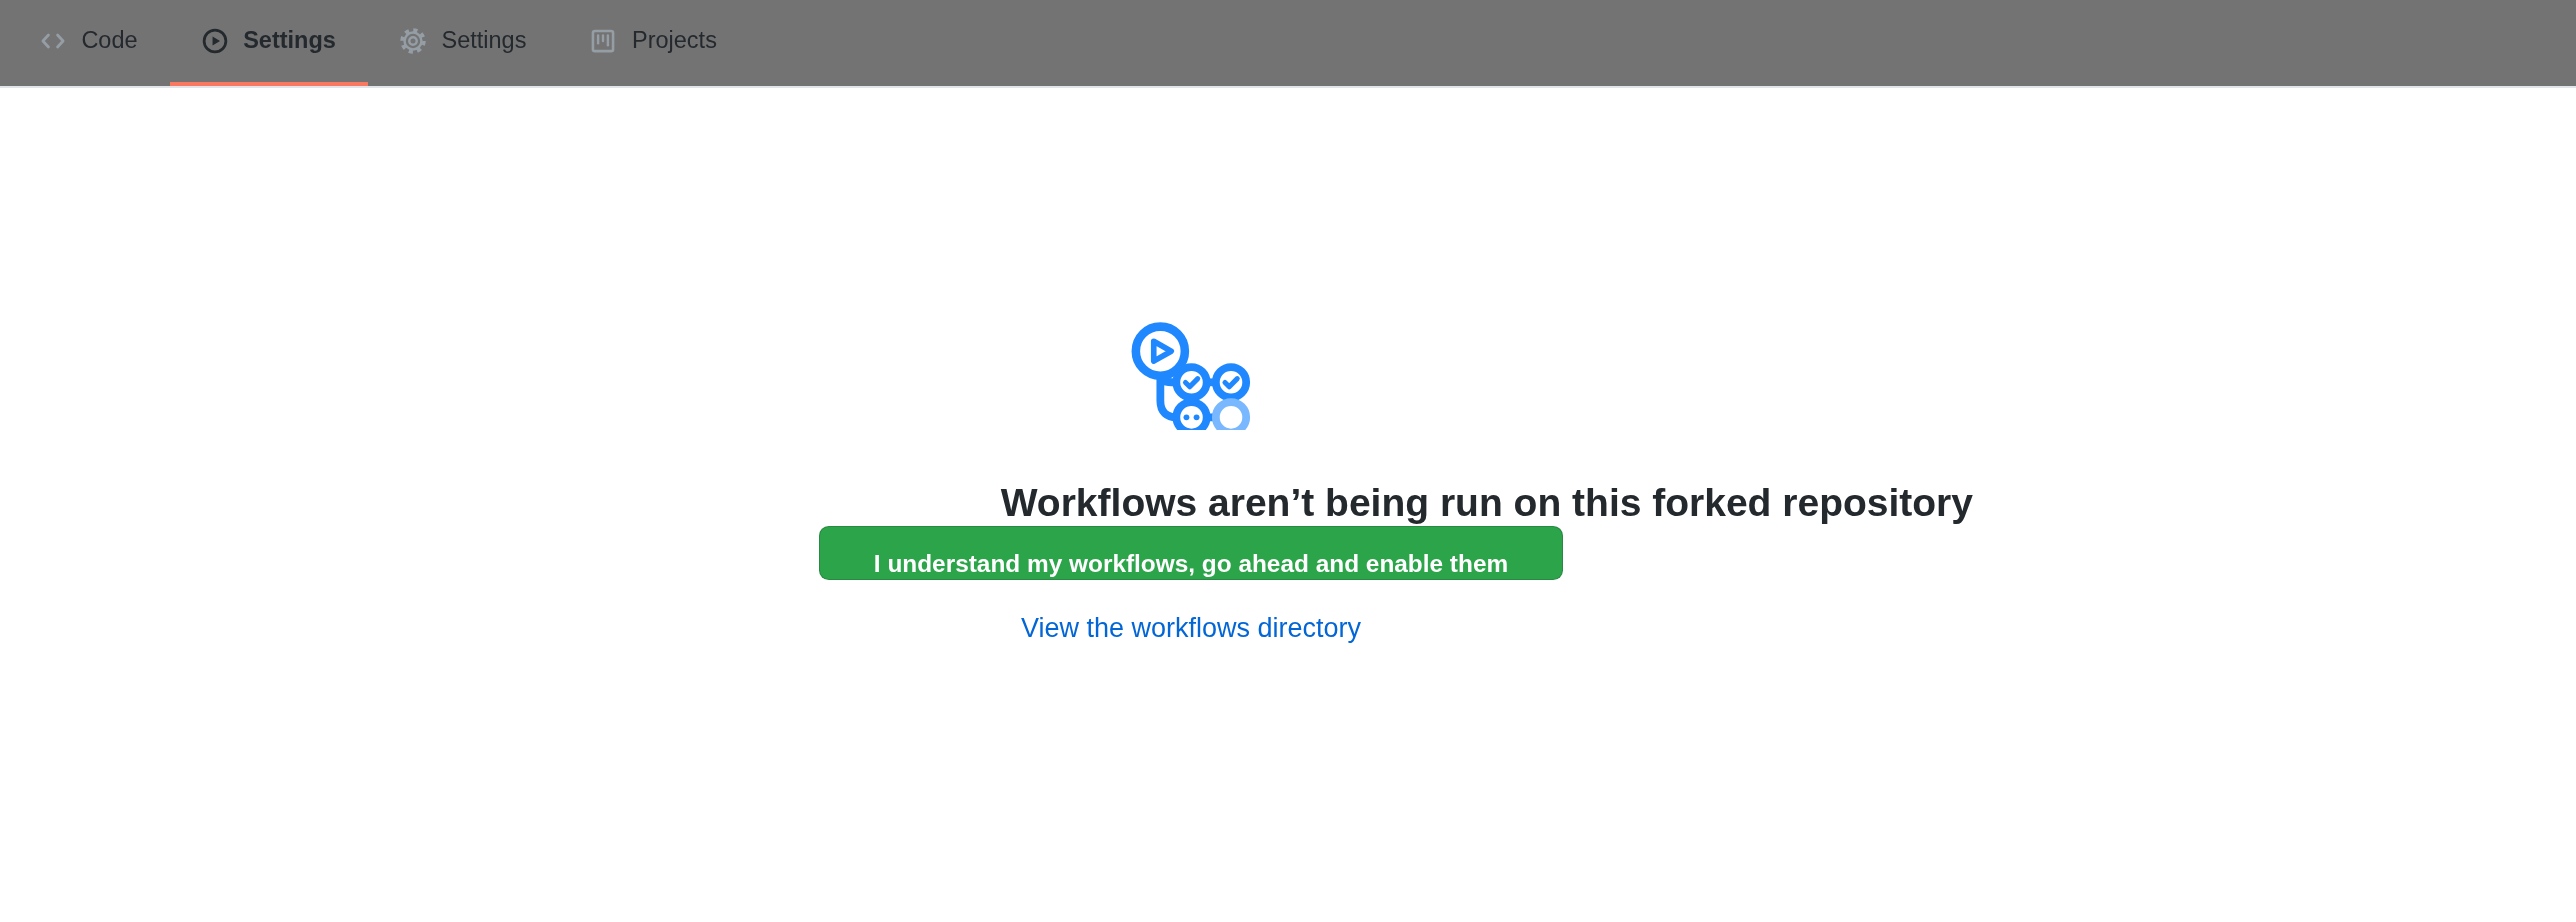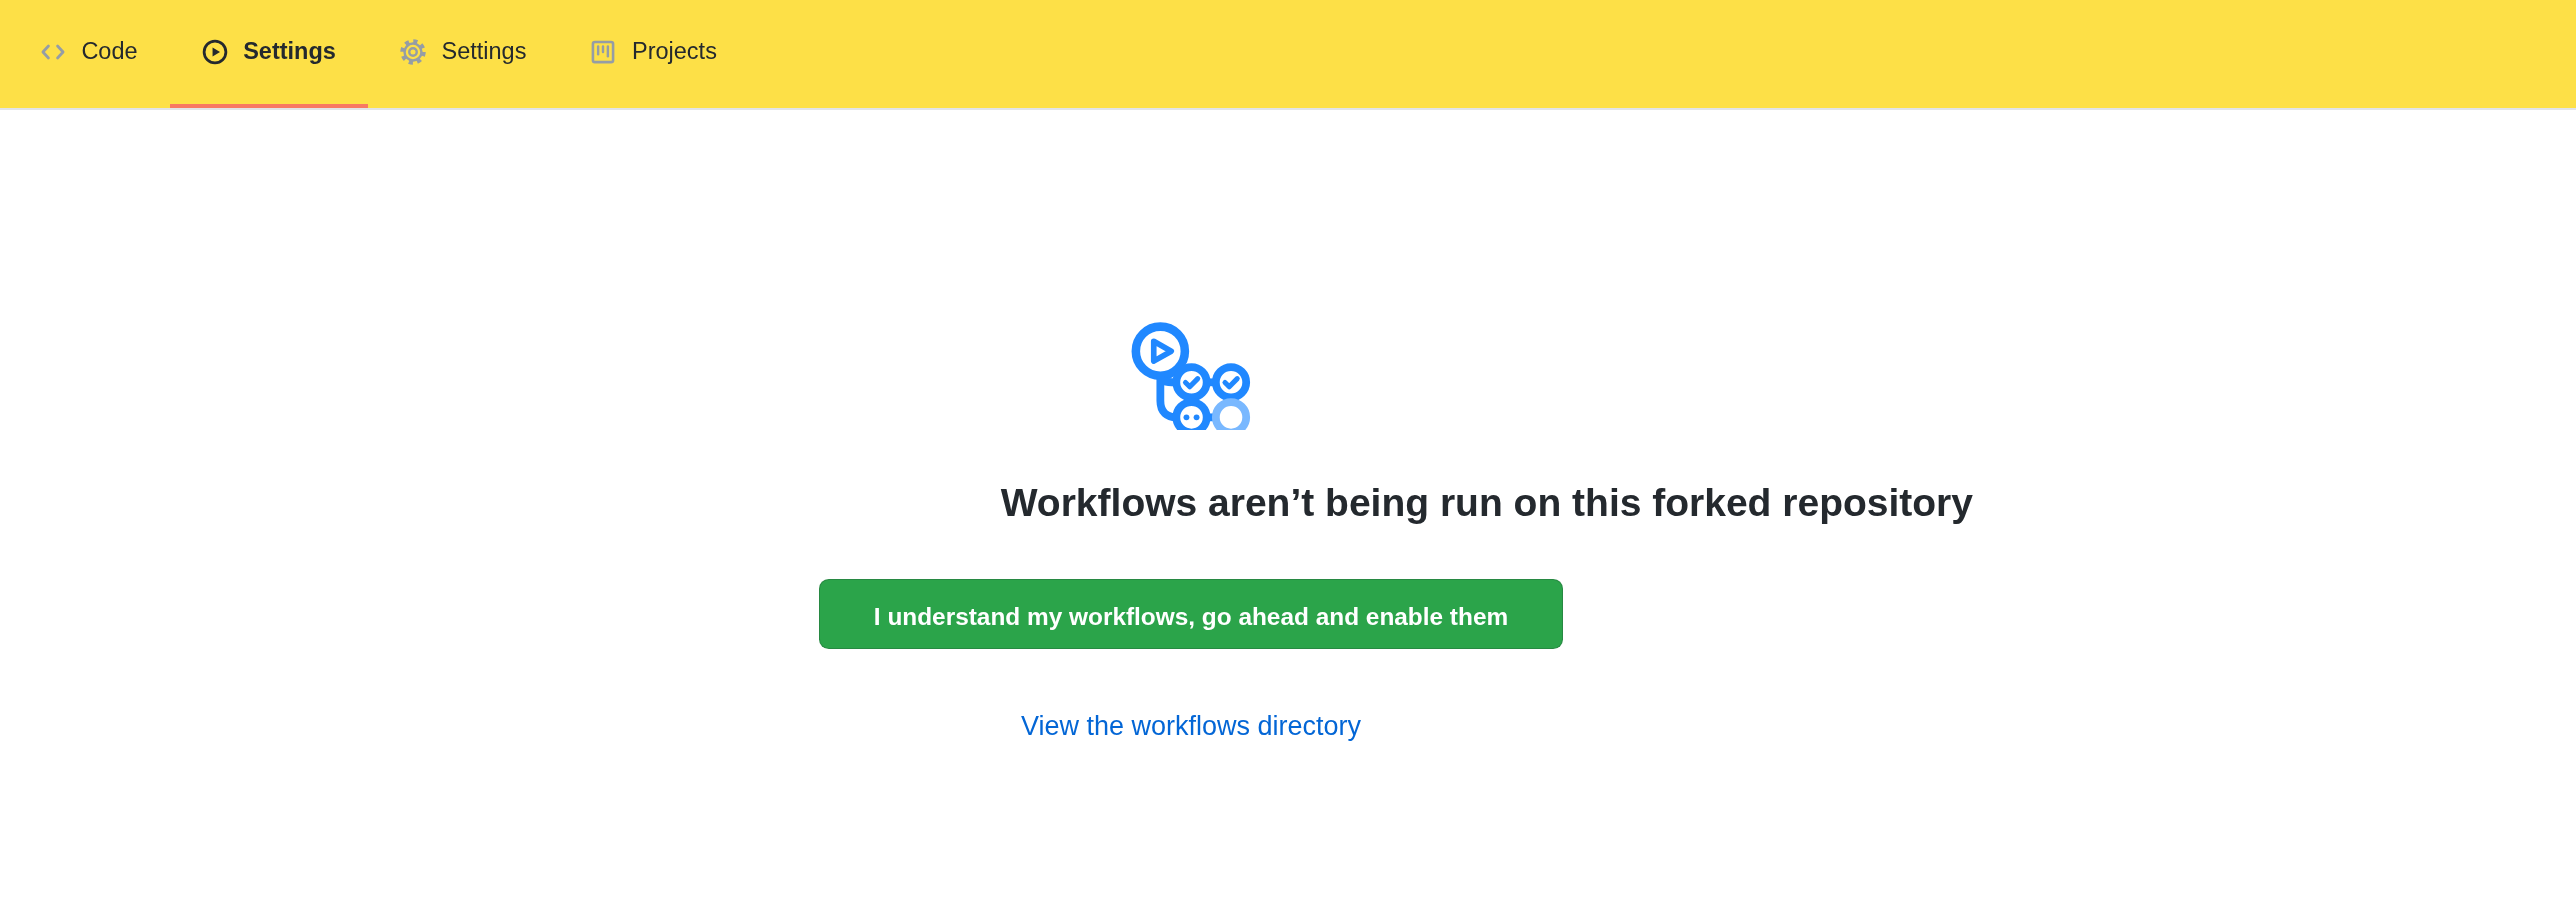--- a/index.html
+++ b/index.html
@@ -6,22 +6,22 @@
   html, body { width: 2576px; height: 923px; }
   body {
     font-family: "Liberation Sans", sans-serif;
     background: #ffffff;
     color: #24292e;
     overflow: hidden;
   }
 
   
   .repo-nav {
-    height: 110px;
-    background: #fde047;
+    height: 88px;
+    background: #737373;
     border-bottom: 2px solid #e1e4e8;
     display: flex;
     align-items: stretch;
     padding-left: 7.8px;
   }
   .tab {
     display: flex;
     align-items: center;
     gap: 15.6px;
     padding: 0 32px;
@@ -59,36 +59,35 @@
     text-align: right;
   }
   .empty-desc {
     margin: 14.7px auto 0;
     max-width: 1564px;
     font-size: 27px;
     line-height: 41px;
     color: #586069;
   }
   .enable-btn {
-    margin-top: 53px;
     display: inline-block;
-    height: 70px;
+    height: 54px;
     padding: 8px 54px;
     background: #2ba44a;
     color: #ffffff;
     font-family: "Liberation Sans", sans-serif;
     font-size: 24.4px;
     font-weight: bold;
     line-height: 57px;
     border: 1px solid rgba(27,31,35,0.2);
     border-radius: 9.8px;
     cursor: pointer;
     white-space: nowrap;
   }
-  .workflows-link-row { margin-top: 62px; }
+  .workflows-link-row { margin-top: 33px; }
   .workflows-link {
     font-size: 27px;
     color: #0366d6;
     text-decoration: none;
     cursor: pointer;
   }
 </style>
 </head>
 <body>
 

